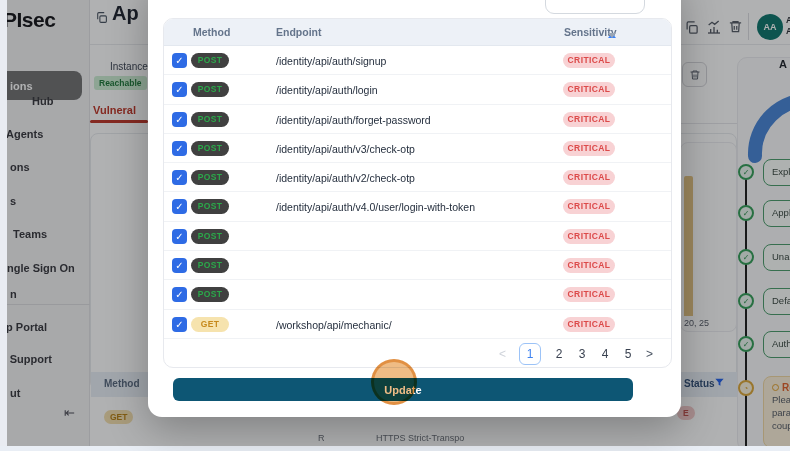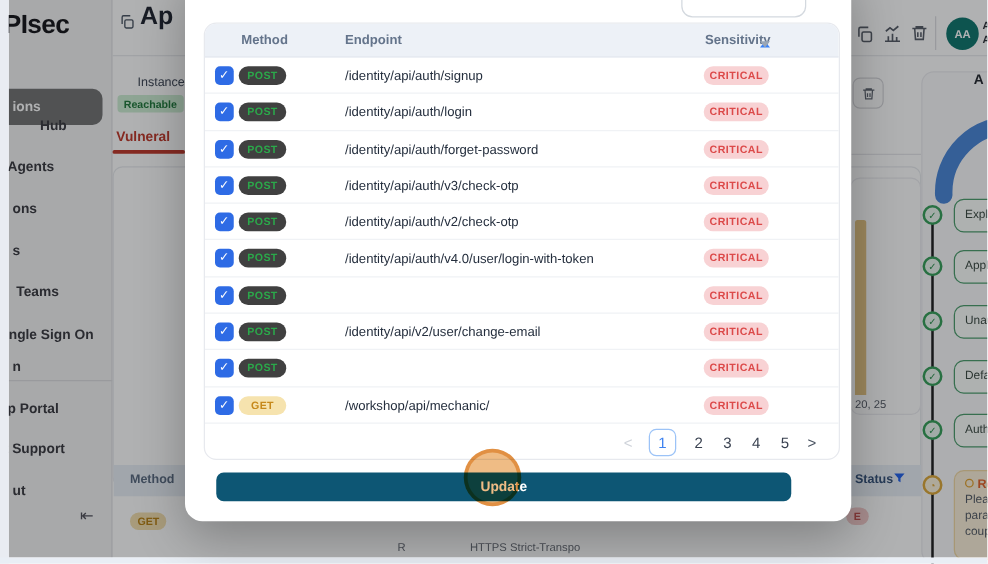--- a/index.html
+++ b/index.html
@@ -260,21 +260,20 @@
 
   <div class="trow">
     <span class="cb">✓</span>
     <span class="badge m-badge">POST</span>
     <span class="badge s-badge">CRITICAL</span>
   </div>
 
   <div class="trow">
     <span class="cb">✓</span>
     <span class="badge m-badge">POST</span>
-    <span class="ep">/identity/api/v2/user/change-email</span>
     <span class="badge s-badge">CRITICAL</span>
   </div>
 
   <div class="trow">
     <span class="cb">✓</span>
     <span class="badge m-badge">POST</span>
     <span class="badge s-badge">CRITICAL</span>
   </div>
 
   <div class="trow">

